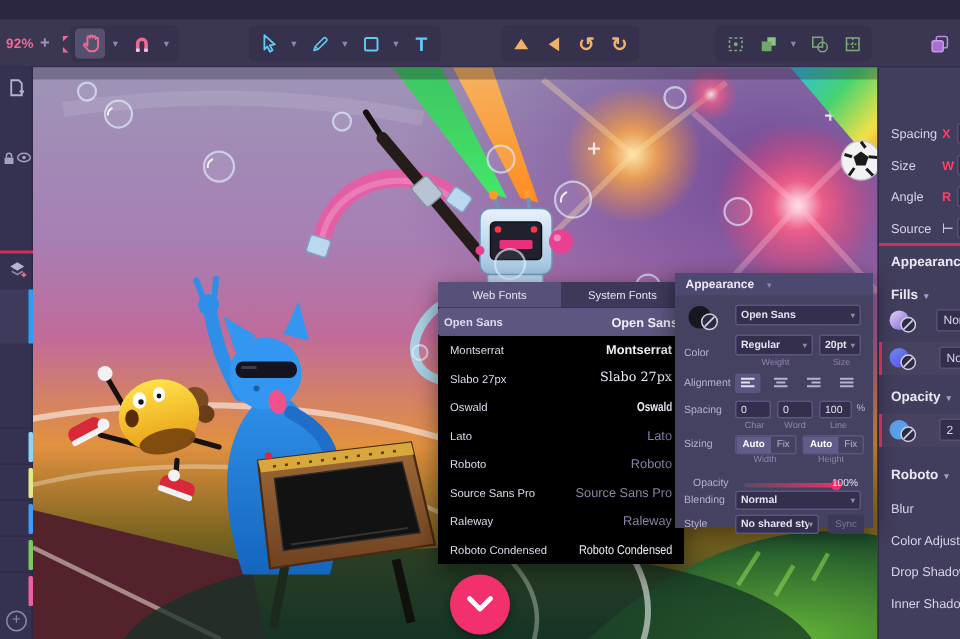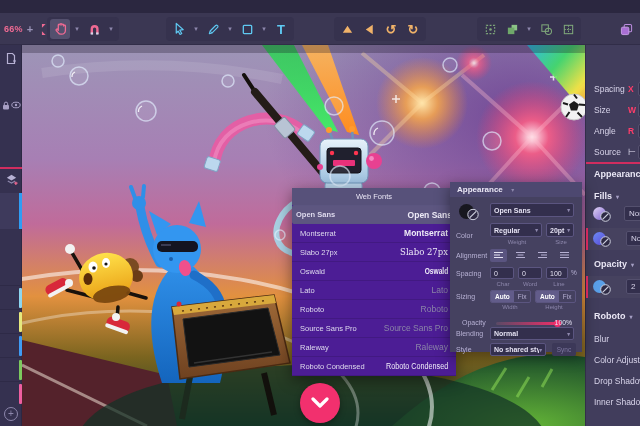--- a/index.html
+++ b/index.html
@@ -48,21 +48,21 @@
   .rp-divider { position:absolute; left:0; width:95px; height:2px; background:#d12d5f; }
   .rp-sect { position:absolute; left:8px; font-size:9px; font-weight:bold; color:#eae7f5; }
   .rp-sect .chev { font-size:6px; margin-left:4px; color:#a59fc4; }
   .sw-row { position:absolute; left:0; width:95px; height:22px; display:flex; align-items:center; padding-left:6px; }
   .sw-row.hl { border-left:2px solid #ee2e68; background:#46425f; padding-left:4px; }
   .sw-val { position:absolute; left:38px; top:3px; width:50px; height:15px; background:#332f4d; border:1px solid #54506e;
             border-radius:2px; font-size:8px; color:#d8d4ea; line-height:13px; padding-left:4px; overflow:hidden; white-space:nowrap; }
   .fx-row { position:absolute; left:0; width:95px; height:20px; font-size:8.5px; color:#d8d4ea; display:flex; align-items:center; padding-left:8px; }
 
   
-  .fontdrop { position:absolute; left:292px; top:188px; width:164px; height:188px; background:#4c1d95;
+  .fontdrop { position:absolute; left:292px; top:188px; width:164px; height:188px; background:#000000;
               box-shadow:0 4px 14px rgba(0,0,0,.45); z-index:25; }
   .fd-tabs { display:flex; height:17px; }
   .fd-tab { flex:1; font-size:7.5px; color:#e8e4f4; display:flex; align-items:center; justify-content:center; background:#3e3959; }
   .fd-tab.active { background:#57517a; }
   .fd-row { height:19px; display:flex; align-items:center; justify-content:space-between; padding:0 8px; border-bottom:1px solid rgba(0,0,0,.12); }
   .fd-row.sel { background:#5d5680; }
   .fd-name { font-size:7.5px; color:#dfdbee; }
   .fd-prev { font-size:8.5px; color:#efecf8; }
   .pv-bold { font-weight:bold; }
   .pv-serif { font-family:"DejaVu Serif",serif; }
@@ -97,21 +97,21 @@
               color:#7d77a0; font-size:6.5px; display:flex; align-items:center; justify-content:center; }
 </style>
 </head>
 <body>
 
 <div class="topbar"></div>
 
 <div class="toolbar">
 
   <div class="tgroup flat" style="left:4px;">
-    <span class="zoomlabel">66%</span>
+    <span class="zoomlabel">92%</span>
     <span class="zoomplus">+</span>
     <span class="tbtn">
       <svg width="13" height="13" viewBox="0 0 14 14">
         <g fill="#ef6a93">
             <path d="M1 5 V1 h4 L1 5z"></path>
             <path d="M9 1 h4 v4 L9 1z"></path>
             <path d="M13 9 v4 H9 l4-4z"></path>
             <path d="M5 13 H1 V9 l4 4z"></path>
           </g>
       </svg>
@@ -534,20 +534,21 @@
     <div class="fx-row" style="top:284px;">Blur</div>
     <div class="fx-row" style="top:305px;">Color Adjust</div>
     <div class="fx-row" style="top:326px;">Drop Shadow</div>
     <div class="fx-row" style="top:347px;">Inner Shadow</div>
   </div>
 </div>
 
 <div class="fontdrop">
   <div class="fd-tabs">
     <div class="fd-tab active">Web Fonts</div>
+    <div class="fd-tab">System Fonts</div>
   </div>
   <div class="fd-row sel">
     <span class="fd-name">Open Sans</span>
     <span class="fd-prev">Open Sans</span>
   </div>
   <div class="fd-row">
     <span class="fd-name">Montserrat</span>
     <span class="fd-prev pv-bold">Montserrat</span>
   </div>
   <div class="fd-row">

